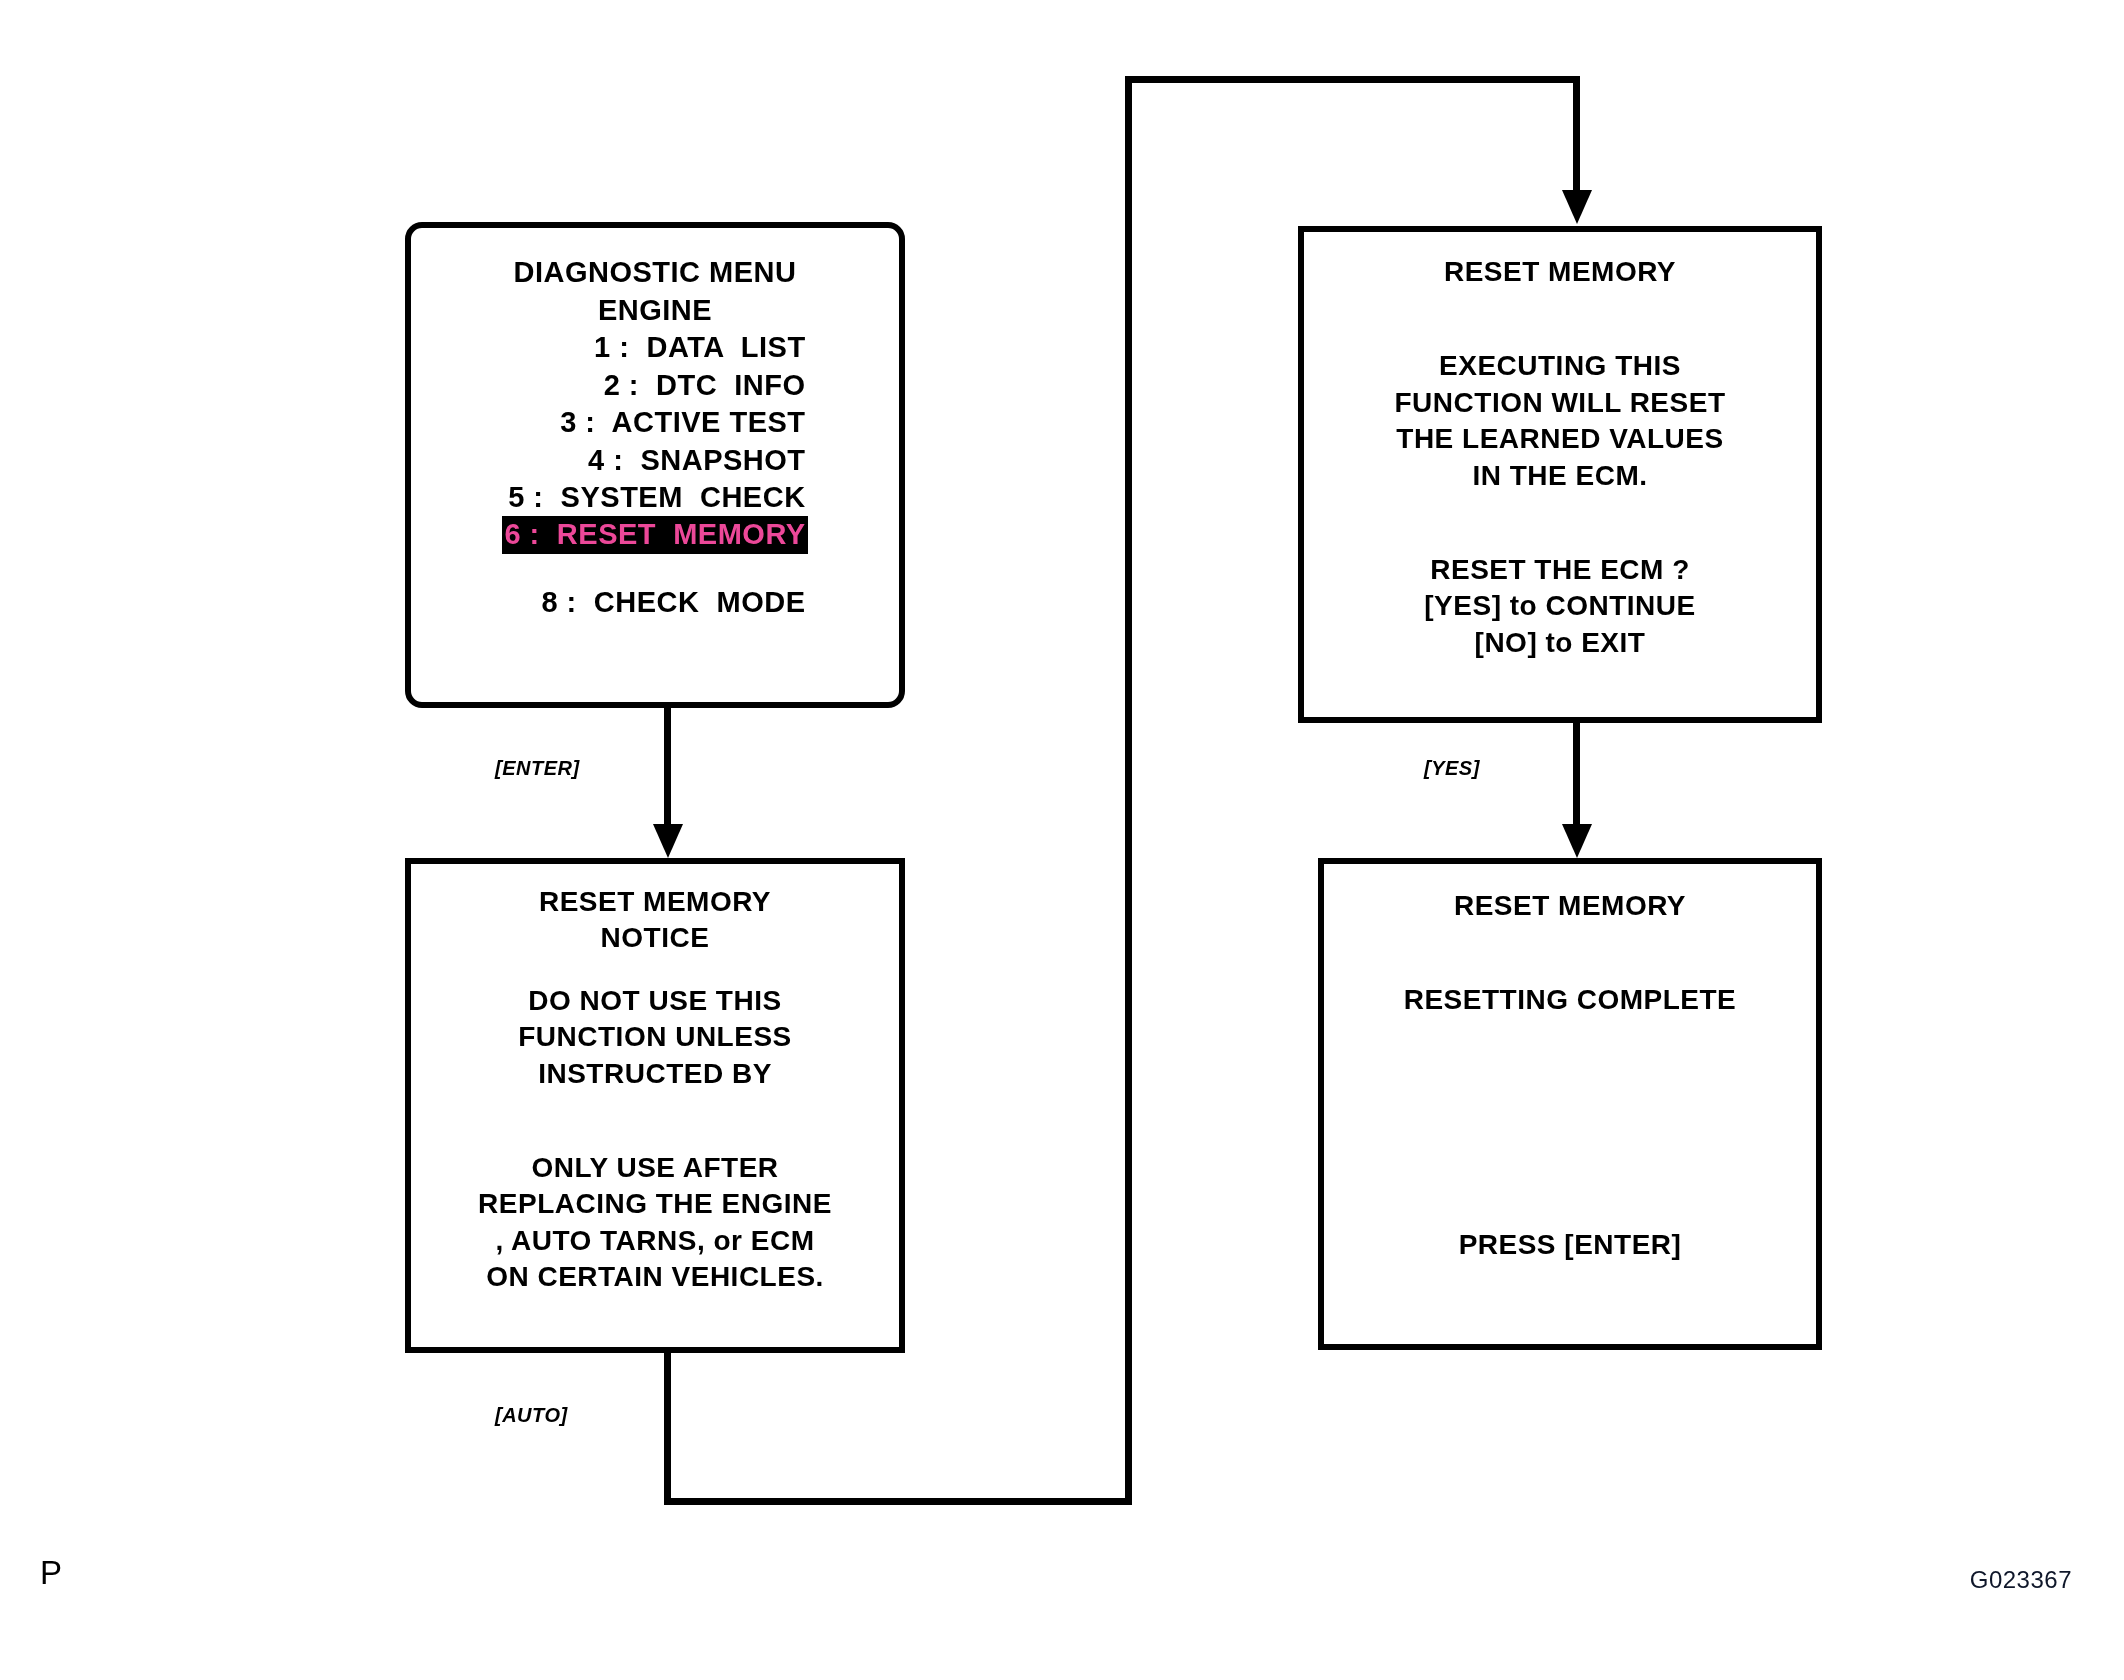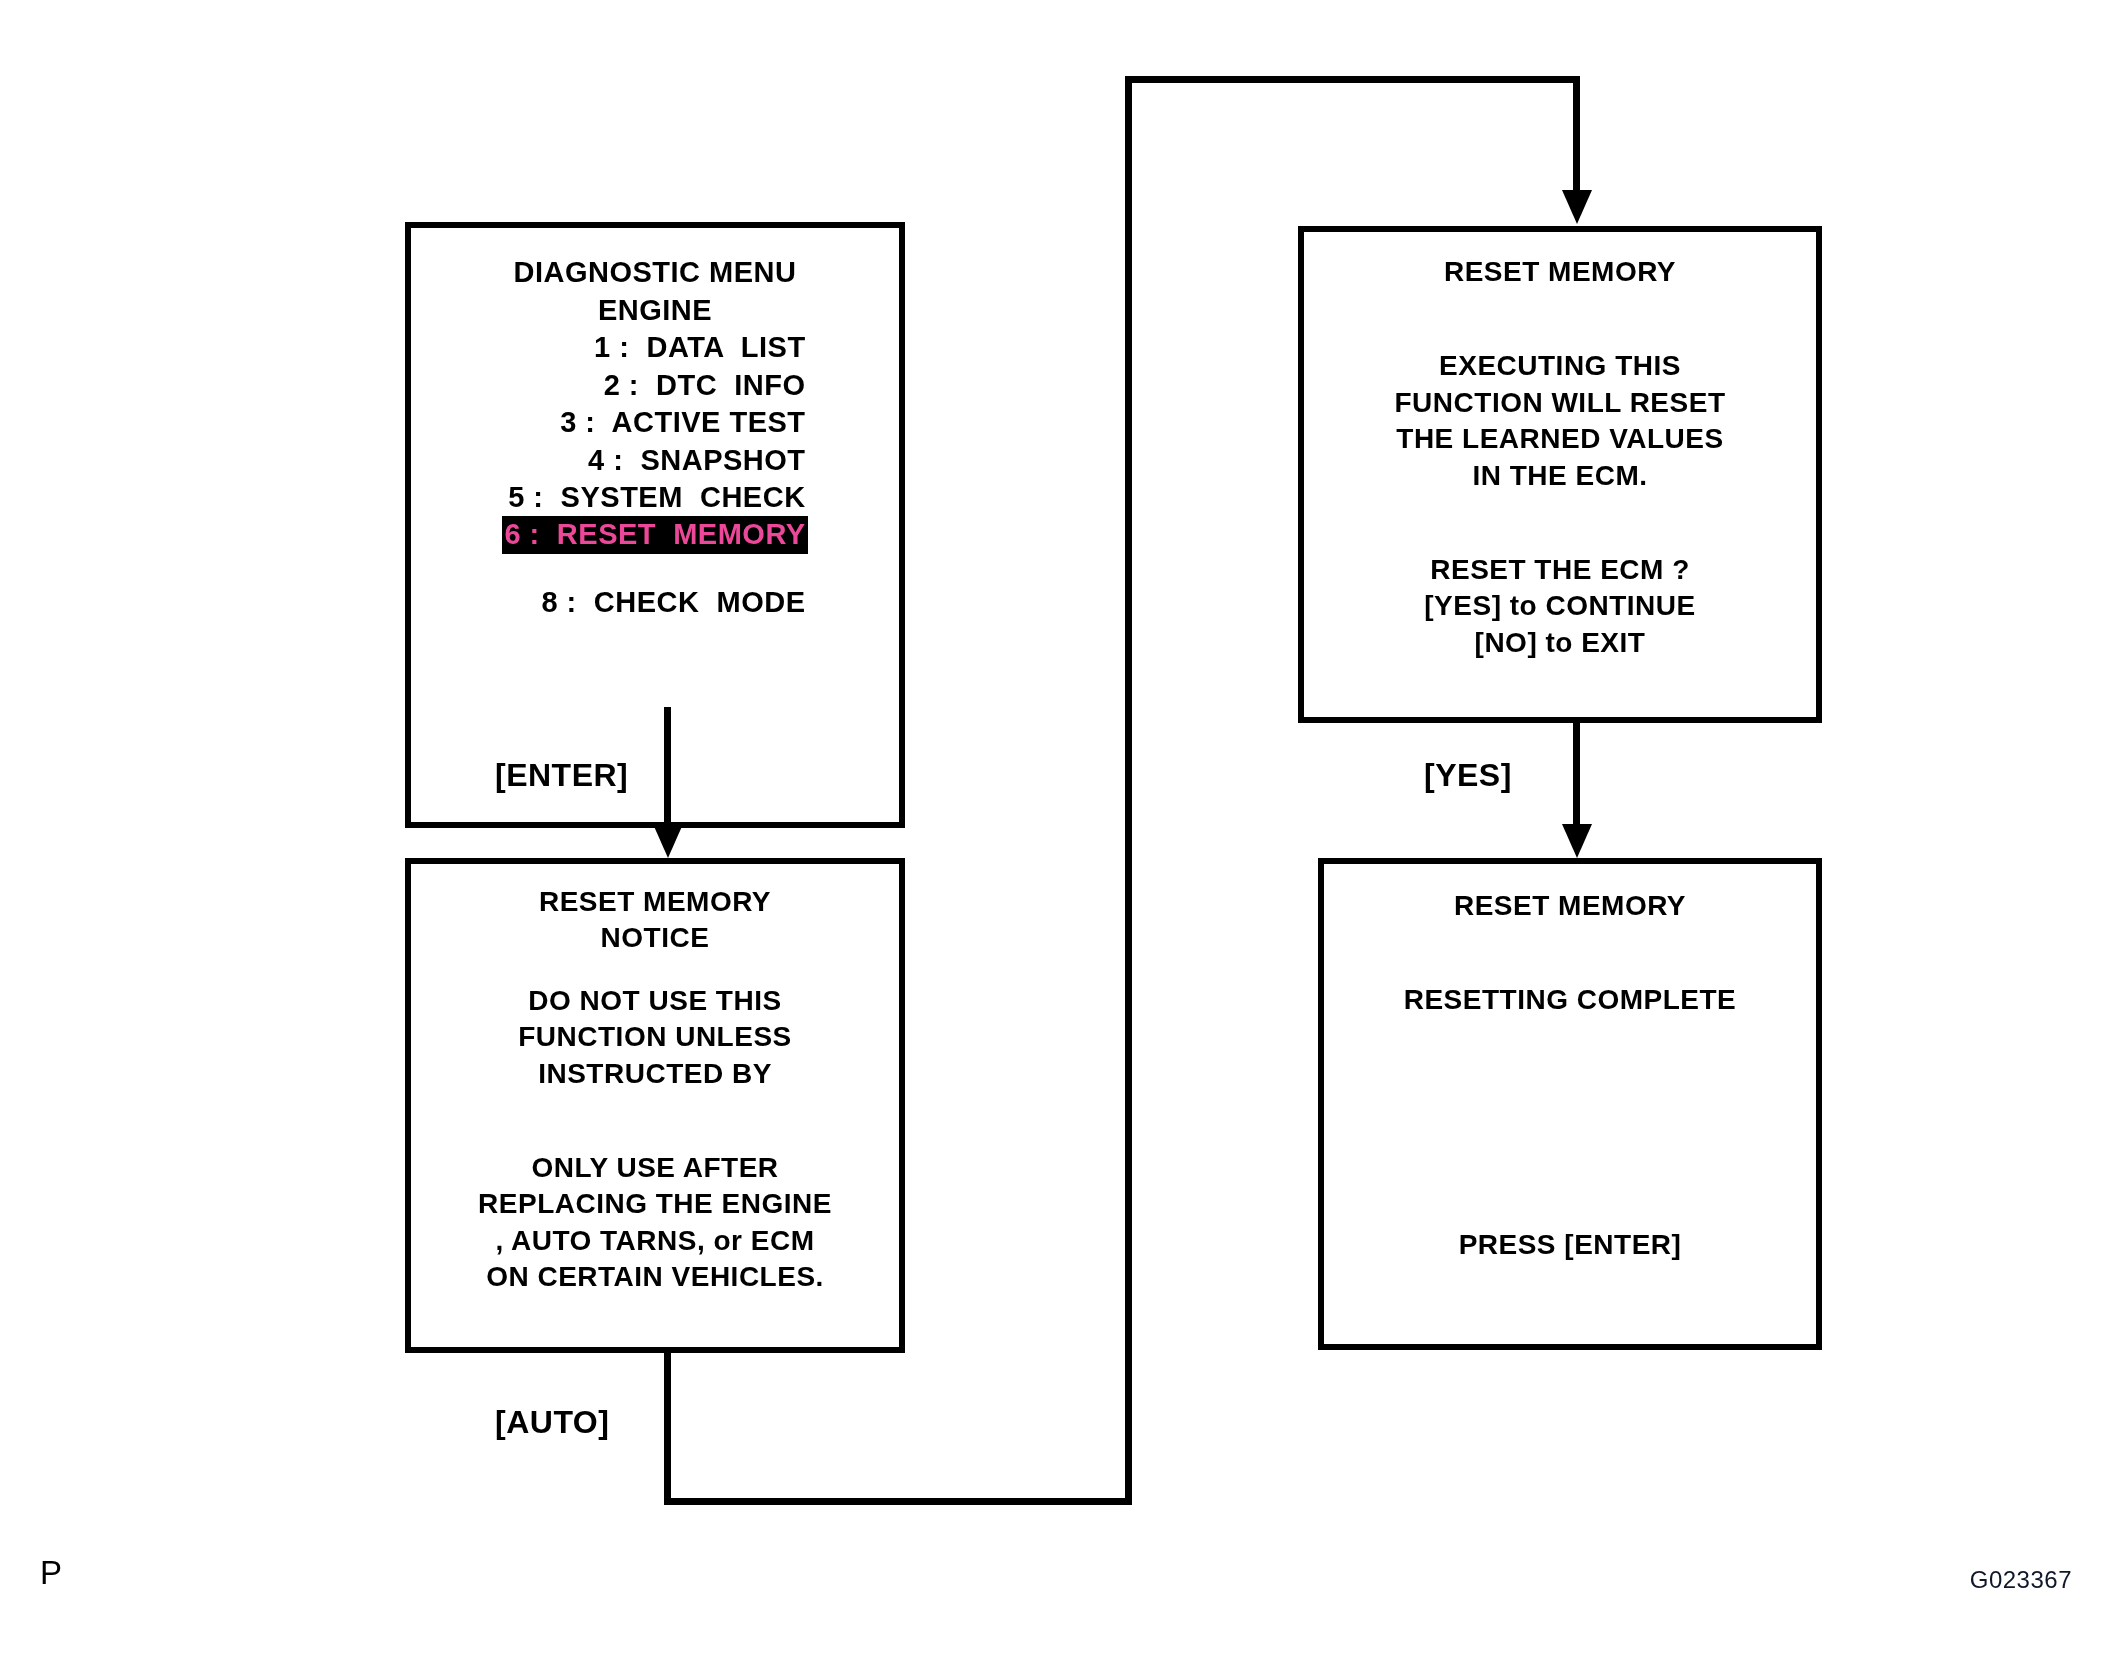--- a/index.html
+++ b/index.html
@@ -41,23 +41,24 @@
   }
   .screen .gap-xl {
     height: 150px;
   }
 
   
   #box-diagnostic-menu {
     left: 405px;
     top: 222px;
     width: 500px;
-    height: 606px;
+    height: 486px;
     font-size: 29px;
     padding-top: 26px;
+    border-radius: 17px;
   }
   #box-diagnostic-menu .menu-list {
     display: inline-block;
     text-align: right;
   }
   #box-diagnostic-menu .menu-item {
     white-space: pre;
     line-height: 1.29;
     padding: 0 2px;
   }
@@ -113,25 +114,26 @@
   .arrow-down {
     position: absolute;
     width: 0;
     height: 0;
     border-left: 15px solid transparent;
     border-right: 15px solid transparent;
     border-top: 34px solid #000000;
   }
   .conn-label {
     position: absolute;
-    font-size: 32px;
+    font-size: 20px;
     font-weight: bold;
     color: #000000;
     white-space: pre;
     letter-spacing: 0.5px;
+    font-style: italic;
   }
 
   
   #page-marker {
     position: absolute;
     left: 40px;
     top: 1554px;
     font-size: 33px;
     font-weight: normal;
     color: #000000;

